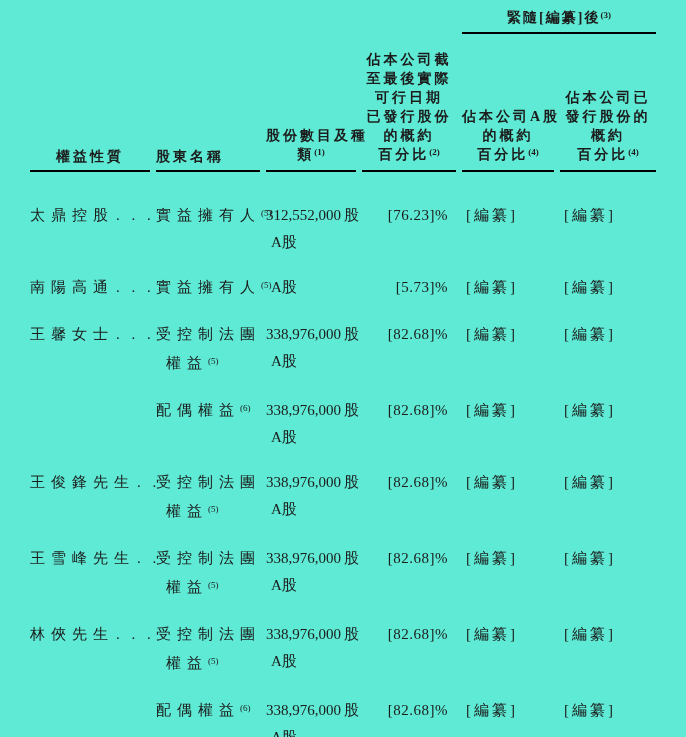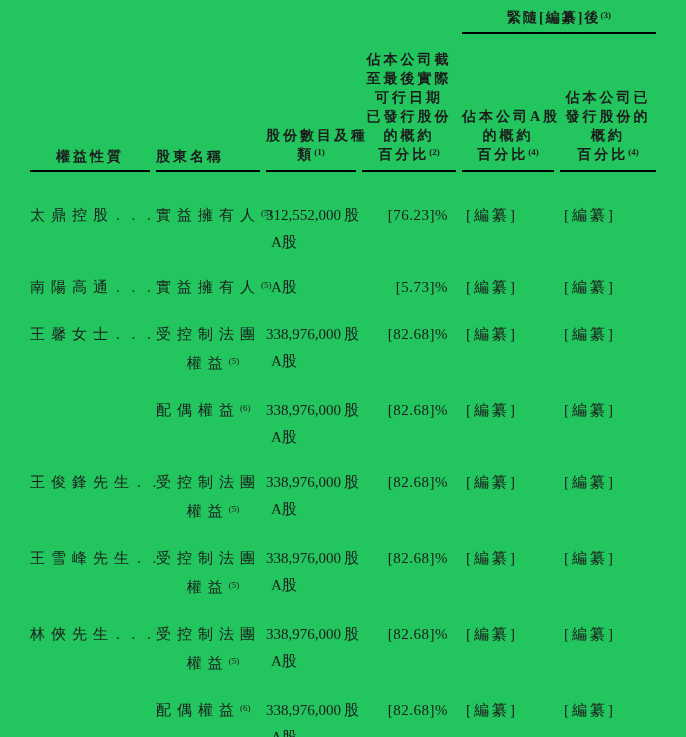--- a/index.html
+++ b/index.html
@@ -2,21 +2,21 @@
 <html><head>
 <meta charset="utf-8">
 <style>
   html,body { margin:0; padding:0; background:#ffffff; }
   .page {
     position:relative;
     width:686px; height:737px;
     box-sizing:border-box;
     padding:8px 0 0 30px;
     overflow:hidden;
-    background:#22c55e;
+    background:#5eead4;
     color:#1c1c1c;
     font-family:"Liberation Serif","DejaVu Serif",serif;
   }
   .grid {
     display:grid;
     grid-template-columns:120px 104px 90px 94px 92px 96px;
     column-gap:6px;
   }
   
   .group-row .group-cell {
@@ -51,21 +51,21 @@
     position:relative;
     top:-0.45em;
   }
   
   .tbody { margin-top:30px; }
   .row { margin-bottom:18px; font-size:15px; line-height:27px; }
   .row:last-child { margin-bottom:0; }
   .cell { white-space:nowrap; }
   .zh { letter-spacing:6px; }
   .dots { letter-spacing:4px; margin-left:2px; }
-  .nature-line2 { padding-left:10px;text-align:center; }
+  .nature-line2 { padding-left:10px; }
   .shares-unit { margin-left:3px; letter-spacing:0; }
   .share-class { padding-left:5px; }
   .pct-cell { text-align:right; padding-right:8px; letter-spacing:0.5px; }
   .redacted-cell { padding-left:4px; letter-spacing:3px; }
 </style>
 </head>
 <body>
 
 <div class="page">
 

